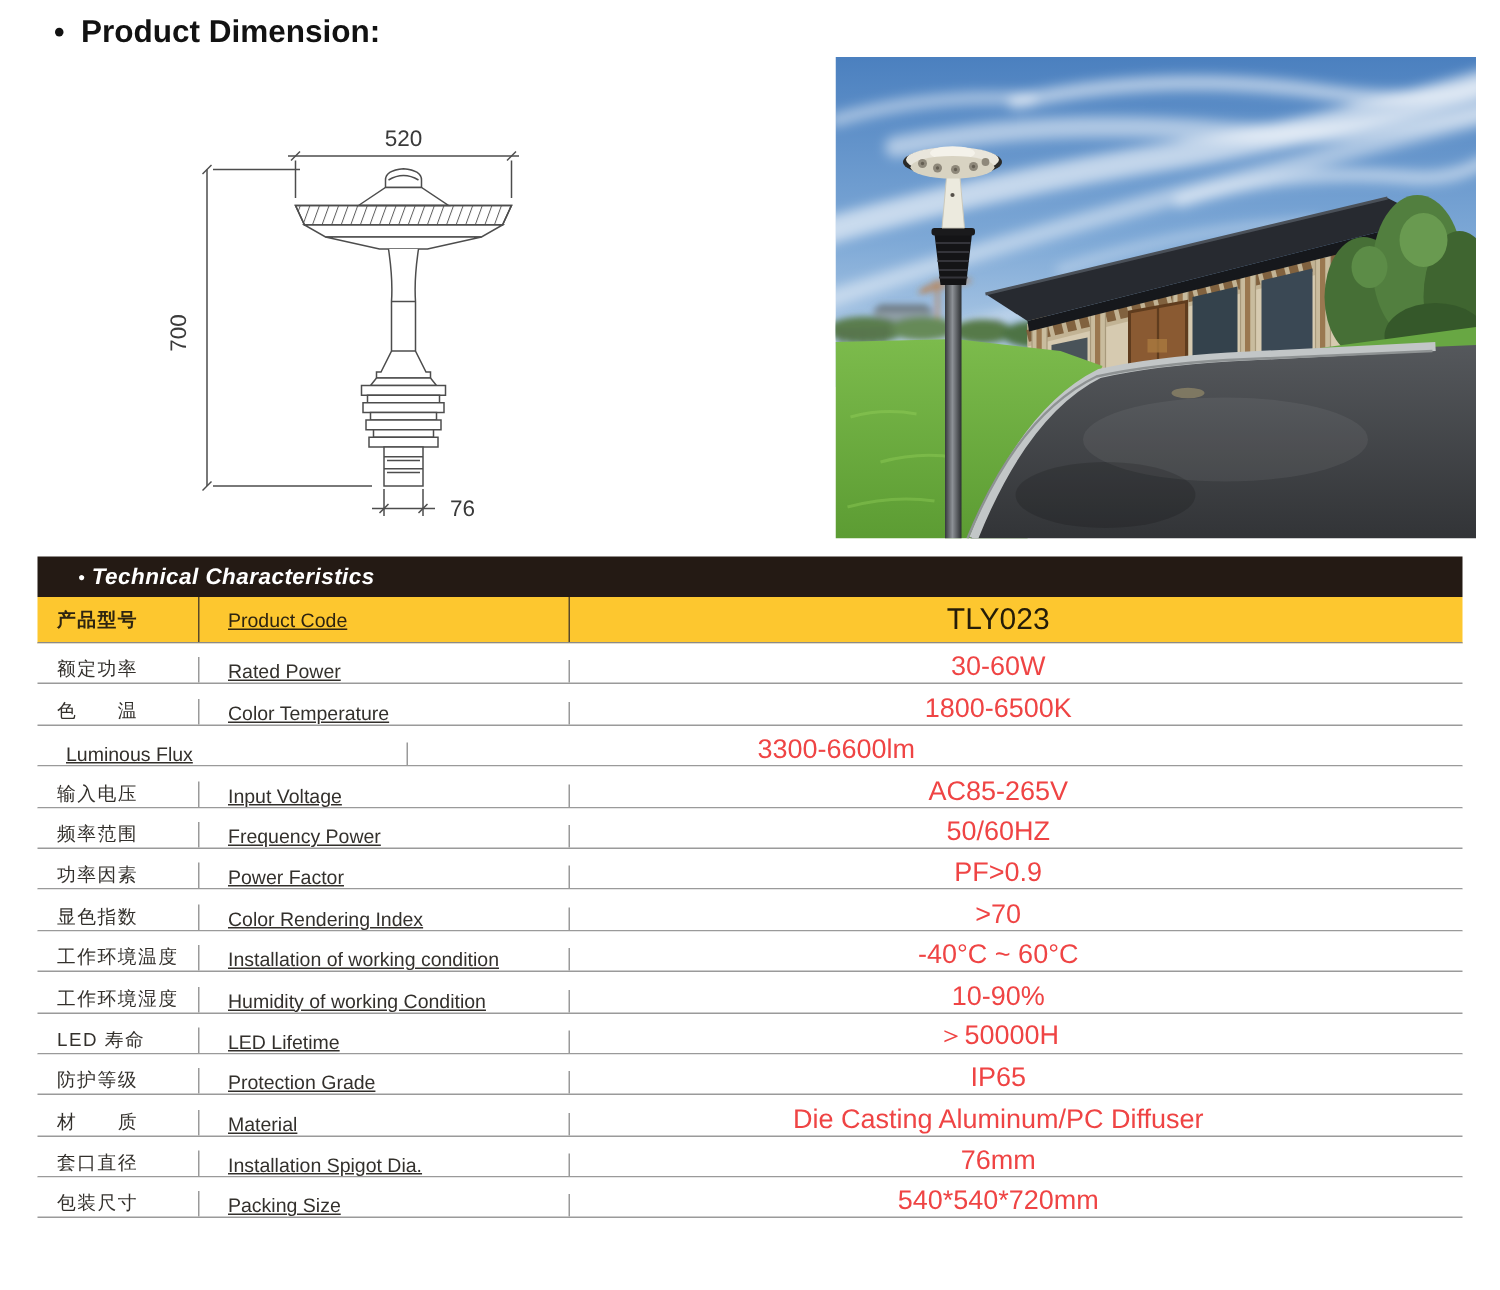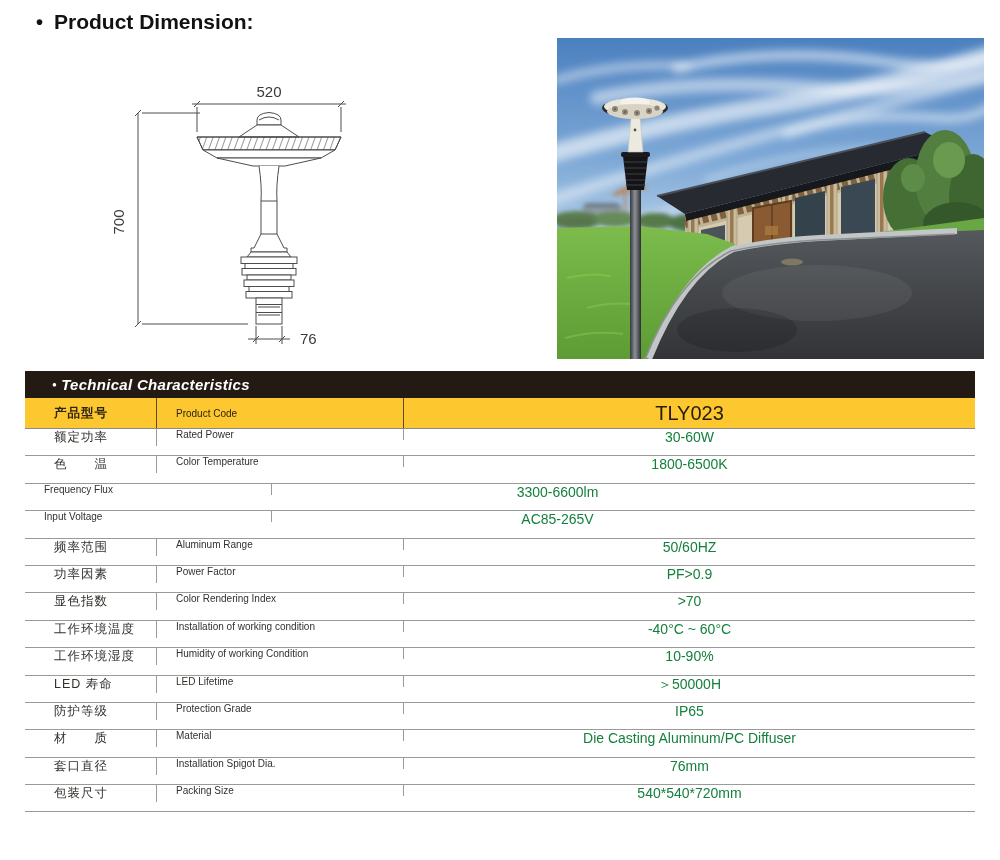--- a/index.html
+++ b/index.html
@@ -23,29 +23,29 @@
     height:27px;background:#241a14;color:#ffffff;display:flex;align-items:center;
     padding-left:27px;box-sizing:border-box;font-style:italic;font-weight:600;font-size:15px;
     letter-spacing:.3px;
   }
   .title-bar .tbullet{font-style:normal;font-size:8px;margin-right:4px;transform:translateY(0px);}
   .yellow-row{
     height:31px;background:#fdc72f;display:flex;align-items:stretch;
     border-bottom:1px solid #8a8a8a;box-sizing:border-box;
   }
   .trow{
-    height:27.4px;display:flex;align-items:flex-start;border-bottom:1px solid #9a9a9a;
+    height:27.4px;display:flex;align-items:flex-end;border-bottom:1px solid #9a9a9a;
     box-sizing:border-box;background:#fff;
   }
   .c1,.c2,.c3{display:flex;align-items:center;box-sizing:border-box;}
-  .c1{width:132px;padding-left:29px;border-right:1px solid #9a9a9a;
+  .c1{width:108px;padding-left:13px;border-right:1px solid #9a9a9a;
       font-size:12.5px;letter-spacing:1px;color:#33302c;}
   .c2{width:247px;padding-left:19px;border-right:1px solid #9a9a9a;
-      font-size:10px;color:#33302c;}
-  .c3{width:571px;justify-content:center;font-size:14px;color:#15803d;text-align:center;}
+      font-size:13px;color:#33302c;text-decoration:underline;}
+  .c3{width:571px;justify-content:center;font-size:18px;color:#ef4444;text-align:center;}
   .yellow-row .c1{border-right:1px solid #5a4a28;font-weight:bold;color:#2e2410;}
   .yellow-row .c2{border-right:1px solid #5a4a28;color:#2e2410;}
   .yellow-row .c3{font-size:20px;color:#241c08;}
 </style>
 </head>
 <body>
 
 <div class="heading">
   <span class="bullet">•</span>
   <span>Product Dimension:</span>
@@ -302,32 +302,33 @@
     <div class="c3">30-60W</div>
   </div>
 
   <div class="trow">
     <div class="c1">色　　温</div>
     <div class="c2">Color Temperature</div>
     <div class="c3">1800-6500K</div>
   </div>
 
   <div class="trow">
-    <div class="c2">Frequency Flux</div>
+    <div class="c2">Luminous Flux</div>
     <div class="c3">3300-6600lm</div>
   </div>
 
   <div class="trow">
+    <div class="c1">输入电压</div>
     <div class="c2">Input Voltage</div>
     <div class="c3">AC85-265V</div>
   </div>
 
   <div class="trow">
     <div class="c1">频率范围</div>
-    <div class="c2">Aluminum Range</div>
+    <div class="c2">Frequency Power</div>
     <div class="c3">50/60HZ</div>
   </div>
 
   <div class="trow">
     <div class="c1">功率因素</div>
     <div class="c2">Power Factor</div>
     <div class="c3">PF&gt;0.9</div>
   </div>
 
   <div class="trow">

